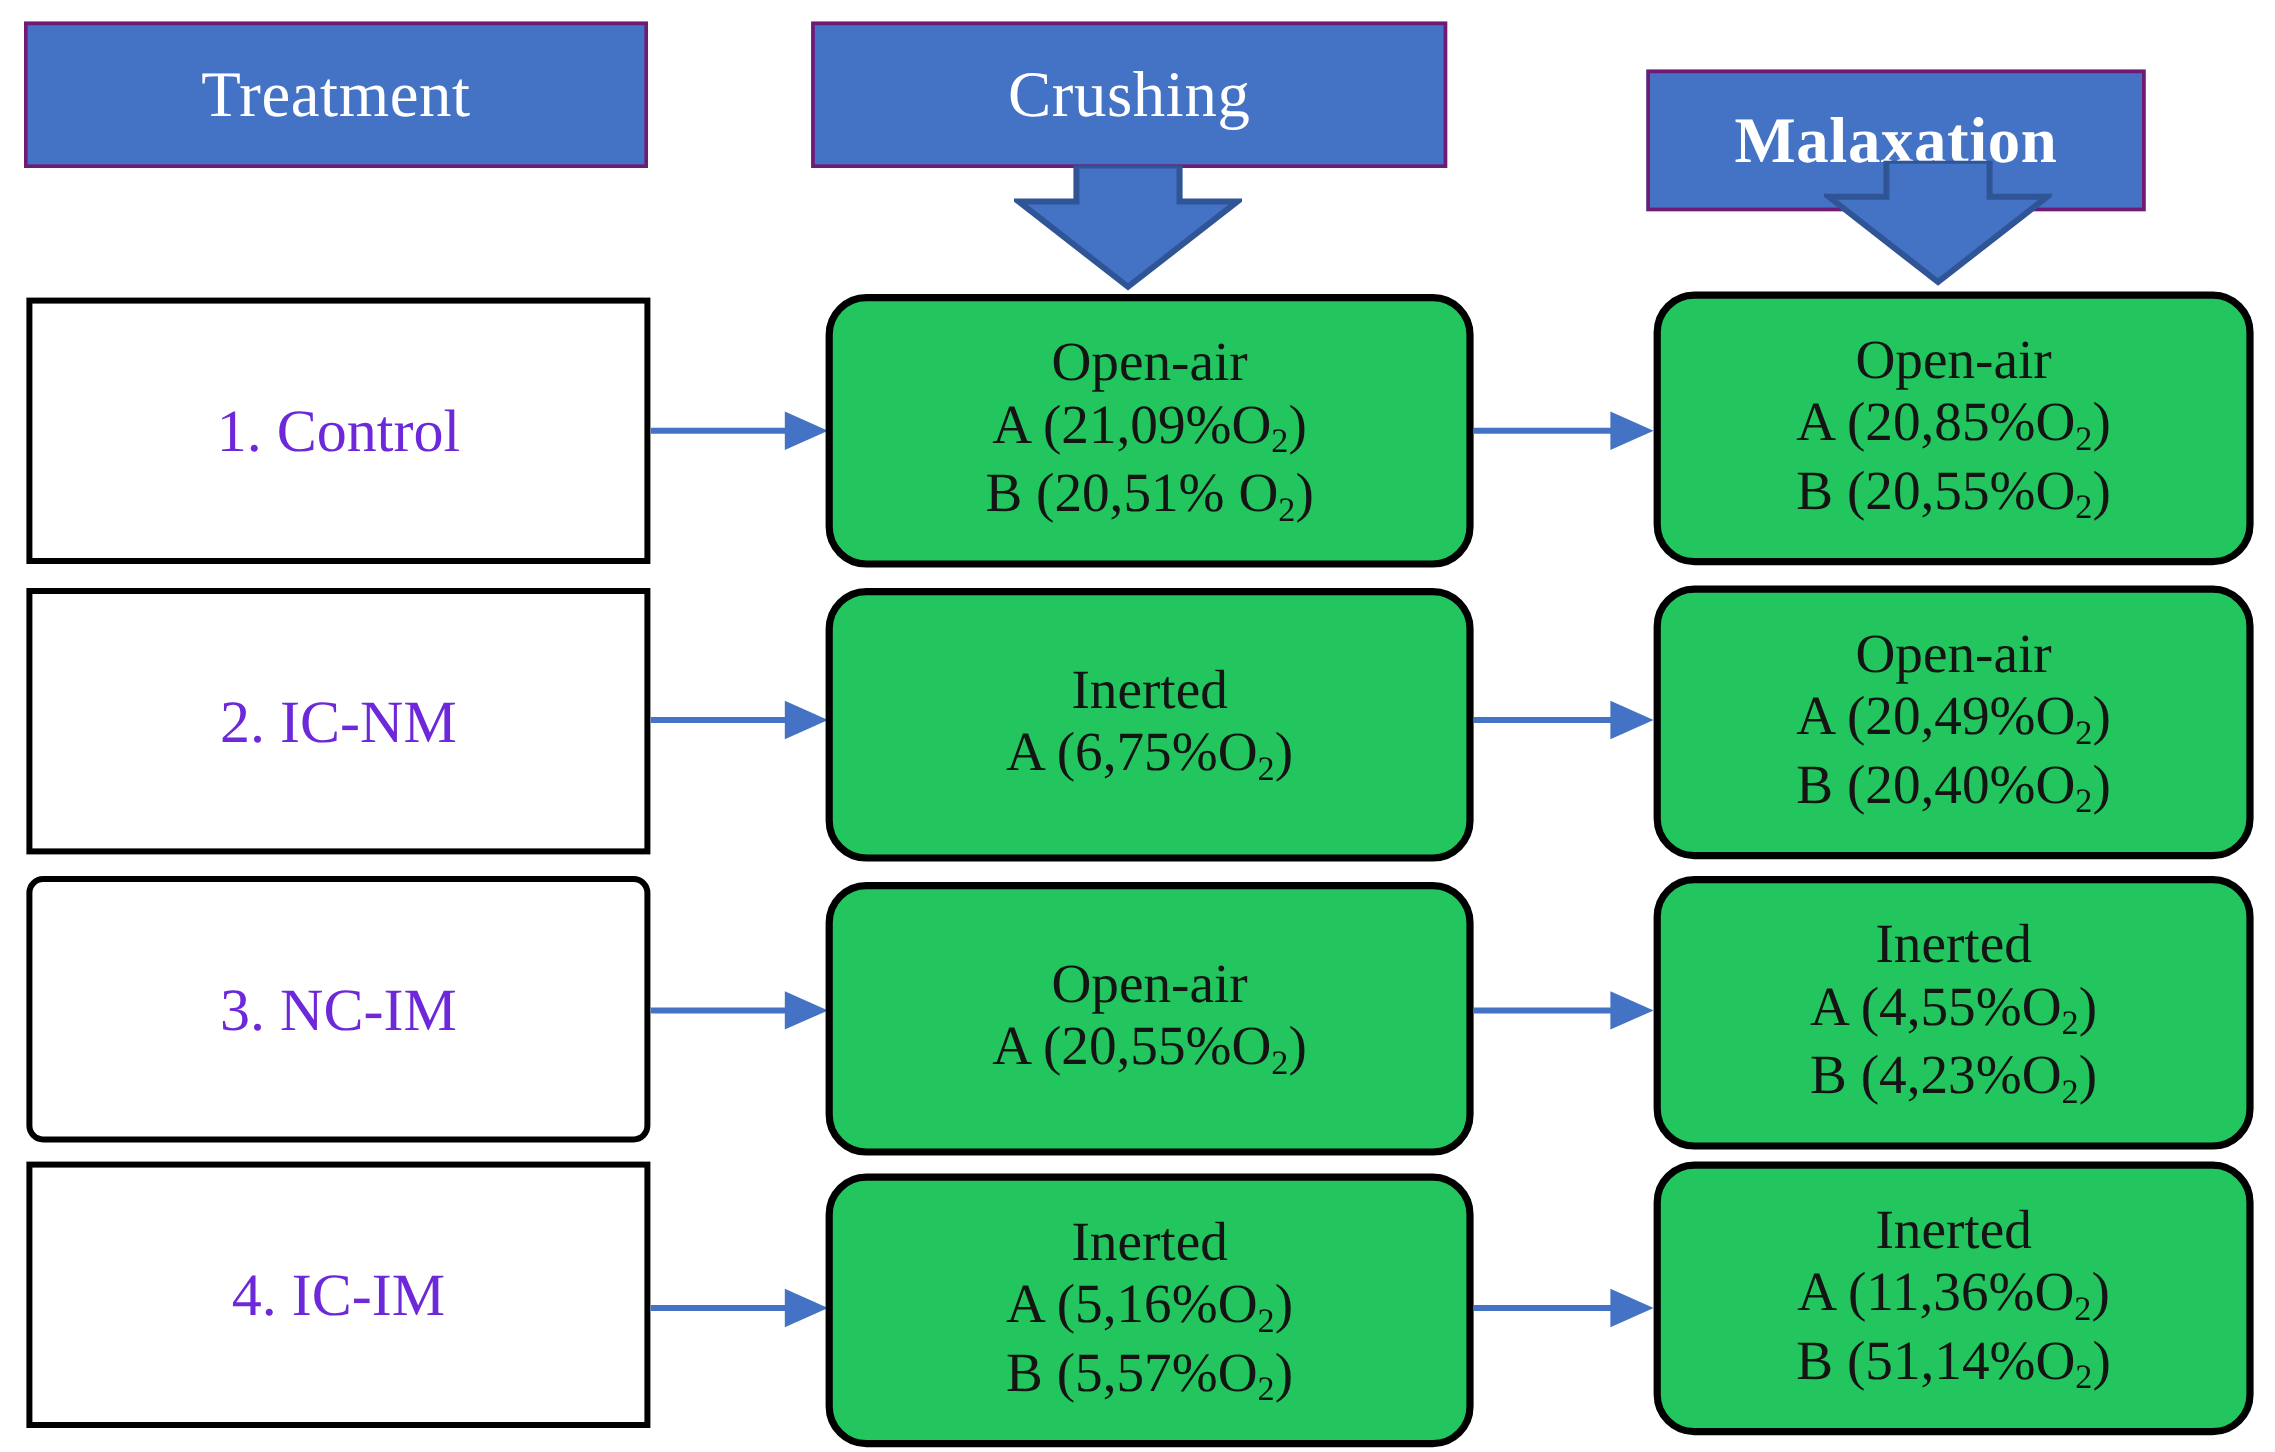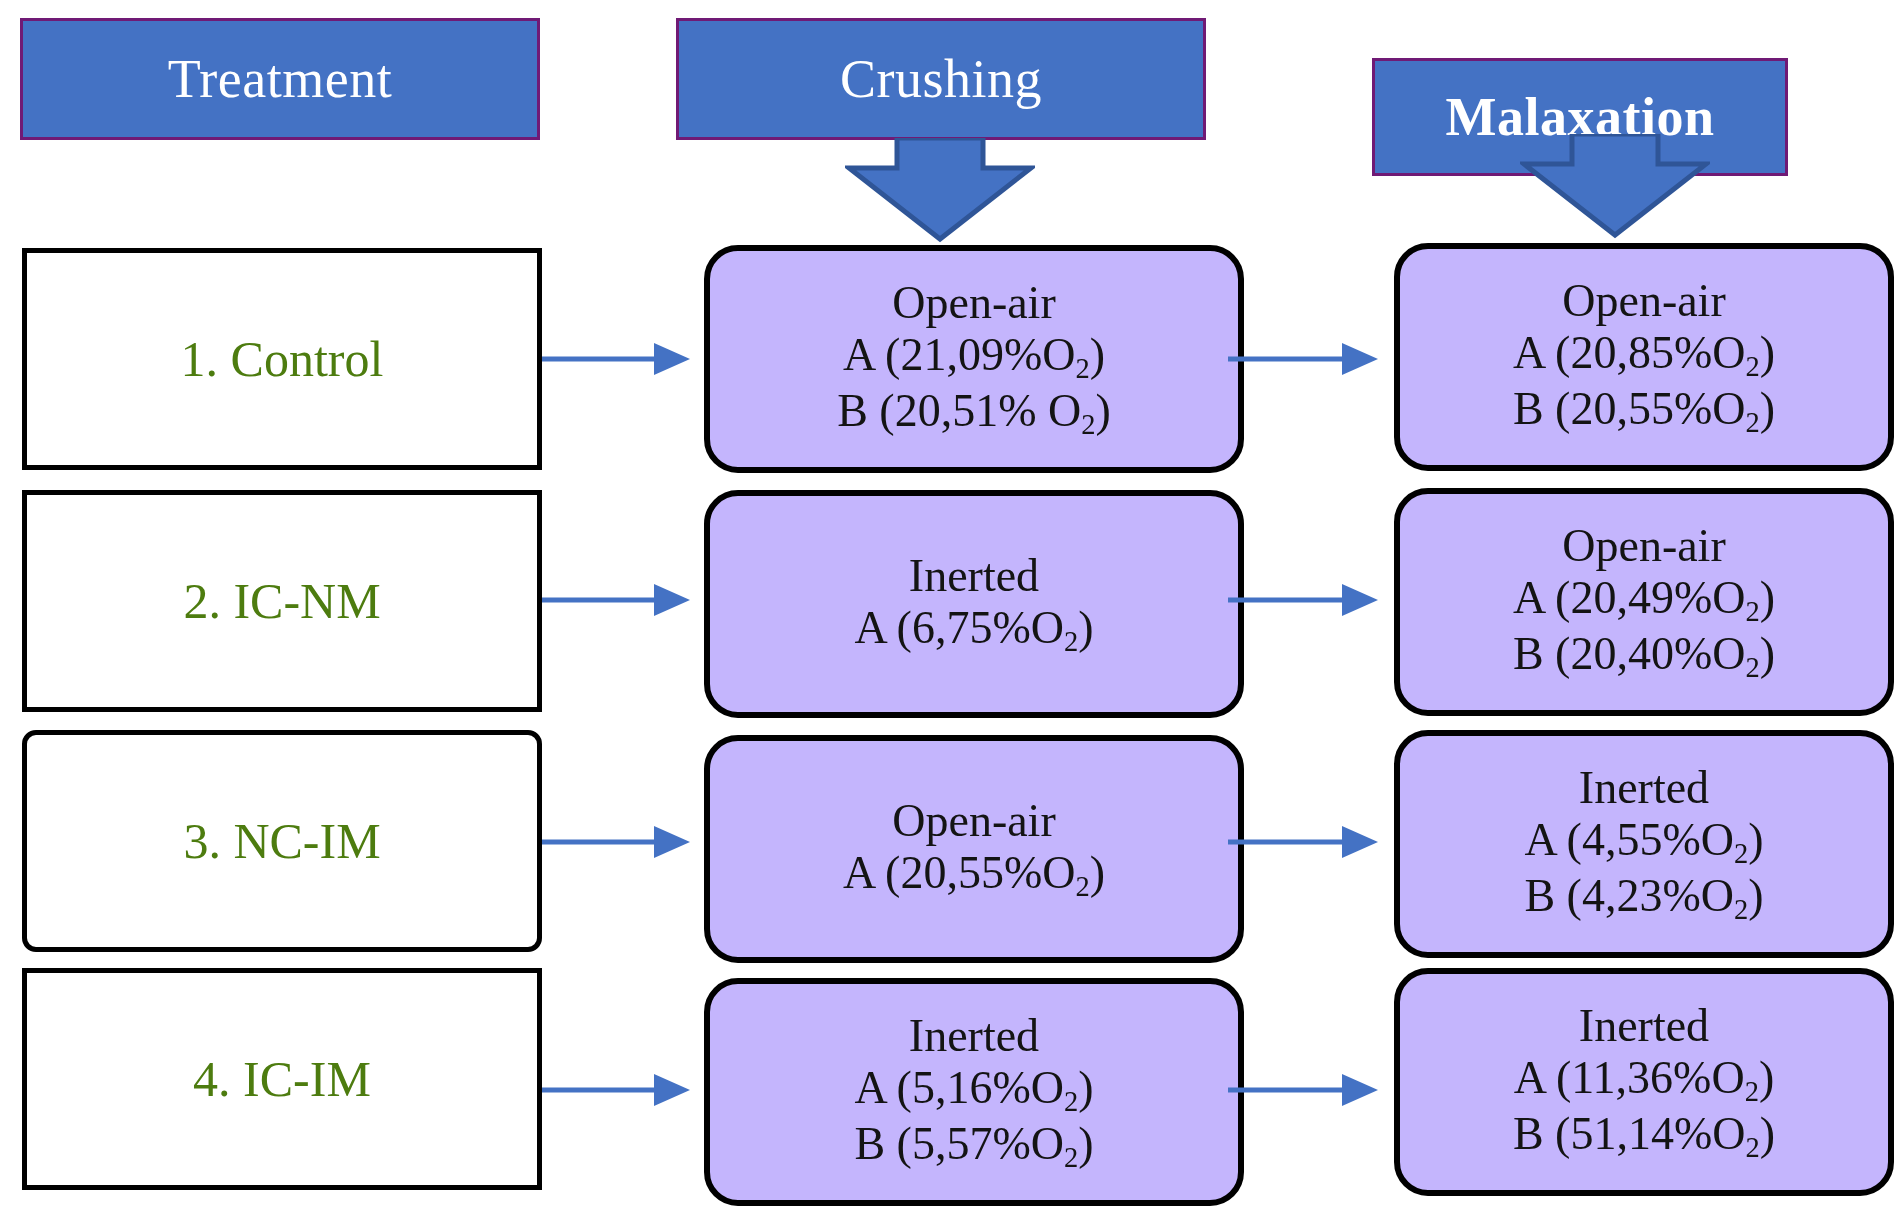--- a/index.html
+++ b/index.html
@@ -44,39 +44,38 @@
     box-sizing: border-box;
     background: #ffffff;
     border: 5px solid #000000;
     display: flex;
     align-items: center;
     justify-content: center;
     text-align: center;
   }
   .treatment-box .treat-text {
     font-size: 50px;
-    color: #4d7c0f;
+    color: #6d28d9;
     line-height: 1;
     font-family: Liberation Serif, serif;
   }
 
   
   .proc-box {
     position: absolute;
     box-sizing: border-box;
-    background: #c4b5fd;
+    background: #22c55e;
     border: 6px solid #000000;
     border-radius: 34px;
     display: flex;
     flex-direction: column;
     align-items: center;
     justify-content: center;
     text-align: center;
     padding: 4px 14px;
-    margin-left: 16px;
   }
   .proc-box .proc-line {
     font-size: 46px;
     color: #141414;
     line-height: 1.13;
     white-space: nowrap;
   }
   .proc-box .proc-line sub {
     font-size: 0.62em;
     vertical-align: -0.28em;

